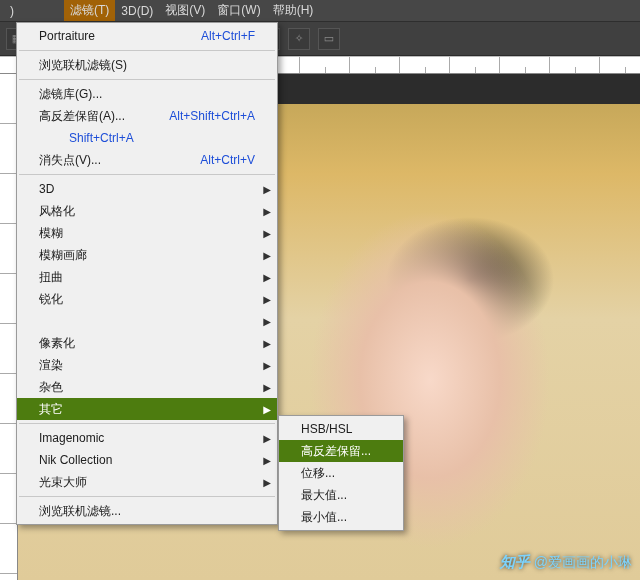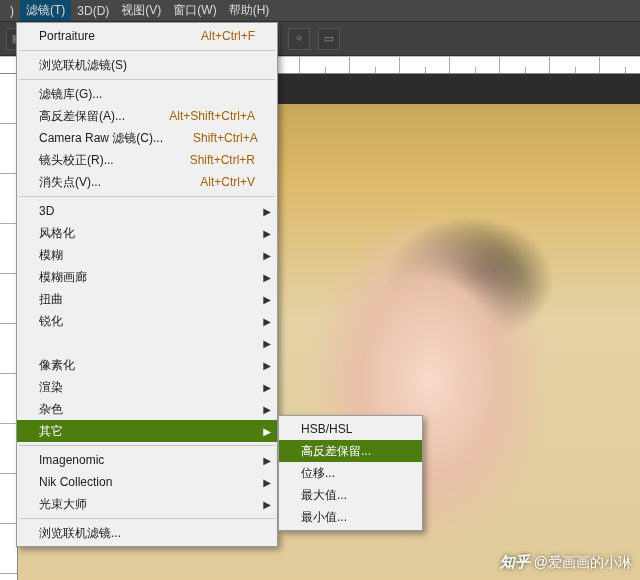--- a/index.html
+++ b/index.html
@@ -15,21 +15,21 @@
       radial-gradient(ellipse 28px 18px at 360px 430px, #583228 0%, transparent 70%),
       linear-gradient(180deg, #2c2c2c 0%, #2c2c2c 18%, #c7a85a 18%, #ddb867 30%, #e4d2a5 55%, #e0cb99 100%);
   }
 
   .menubar {
     position: relative; height: 22px; display: flex; align-items: center;
     background: #474747; color: #d9d9d9; font-size: 12px; padding-left: 4px;
     border-bottom: 1px solid #2e2e2e;
   }
   .menubar .mitem { padding: 0 6px; height: 100%; display:flex; align-items:center; cursor:default; }
-  .menubar .mitem.active { background:#0c4a6e; }
+  .menubar .mitem.active { background:#a16207;margin-left:44px; }
 
   .toolbar {
     position: relative; height: 34px; background: #404040;
     border-bottom: 1px solid #2b2b2b; display:flex; align-items:center;
     gap:8px; padding-left:6px;
   }
   .toolbar .tool {
     width:22px; height:22px; border:1px solid #555; background:#3a3a3a;
     display:flex; align-items:center; justify-content:center;
     color:#8a8a8a; font-size:11px;
@@ -52,34 +52,34 @@
   }
   .ruler-v .tick { flex:0 0 50px; border-bottom:1px solid #aaa; }
 
   .menu {
     position:absolute; background:#f0f0f0; border:1px solid #9a9a9a;
     box-shadow: 3px 3px 6px rgba(0,0,0,.35);
     font-size:12px; color:#202020; padding:2px 0;
   }
   .menu .row {
     display:flex; align-items:center; height:22px; padding:0 22px 0 22px;
-    position:relative; cursor:default; white-space:nowrap;
+    position:relative; cursor:default; white-space:nowrap;gap:12px;
   }
   .menu .row .label { flex:1; }
-  .menu .row .accel { color:#a16207; padding-left:30px; }
+  .menu .row .accel { color:#1d4ed8; padding-left:30px; }
   .menu .row .arrow { position:absolute; right:6px; font-size:10px; color:#333; }
   .menu .row.highlight { background:#4d7c0f; color:#fff; }
   .menu .row.highlight .accel, .menu .row.highlight .arrow { color:#fff; }
   .menu .sep { height:1px; background:#c8c8c8; margin:3px 2px; }
 
   #main-menu { left:16px; top:22px; width:262px; }
-  #sub-menu  { left:278px; top:415px; width:145px; }
+  #sub-menu  { left:278px; top:415px; width:126px; }
 
   .watermark {
-    position:absolute; right:8px; bottom:8px; color:#ffffff;
+    position:absolute; right:8px; bottom:8px; color:#7dd3fc;
     font-size:14px; text-shadow:0 0 4px rgba(0,0,0,.7);
     display:flex; align-items:center; gap:4px;
   }
   .watermark .zh {
     font-weight:bold; font-style:italic; font-size:15px;
   }
 </style>
 </head>
 <body>
 
@@ -150,26 +150,21 @@
 
   <div id="g1">
       <div class="row">
         <span class="label">滤镜库(G)...</span>
       </div>
       <div class="row">
         <span class="label">高反差保留(A)...</span>
         <span class="accel">Alt+Shift+Ctrl+A</span>
       </div>
       <div class="row">
-        <span class="label">Camera Raw 滤镜(C)...</span>
         <span class="accel">Shift+Ctrl+A</span>
-      </div>
-      <div class="row">
-        <span class="label">镜头校正(R)...</span>
-        <span class="accel">Shift+Ctrl+R</span>
       </div>
       <div class="row">
         <span class="label">消失点(V)...</span>
         <span class="accel">Alt+Ctrl+V</span>
       </div>
     </div>
   <div class="sep"></div>
   <div id="g2">
       <div class="row">
         <span class="label">3D</span>

